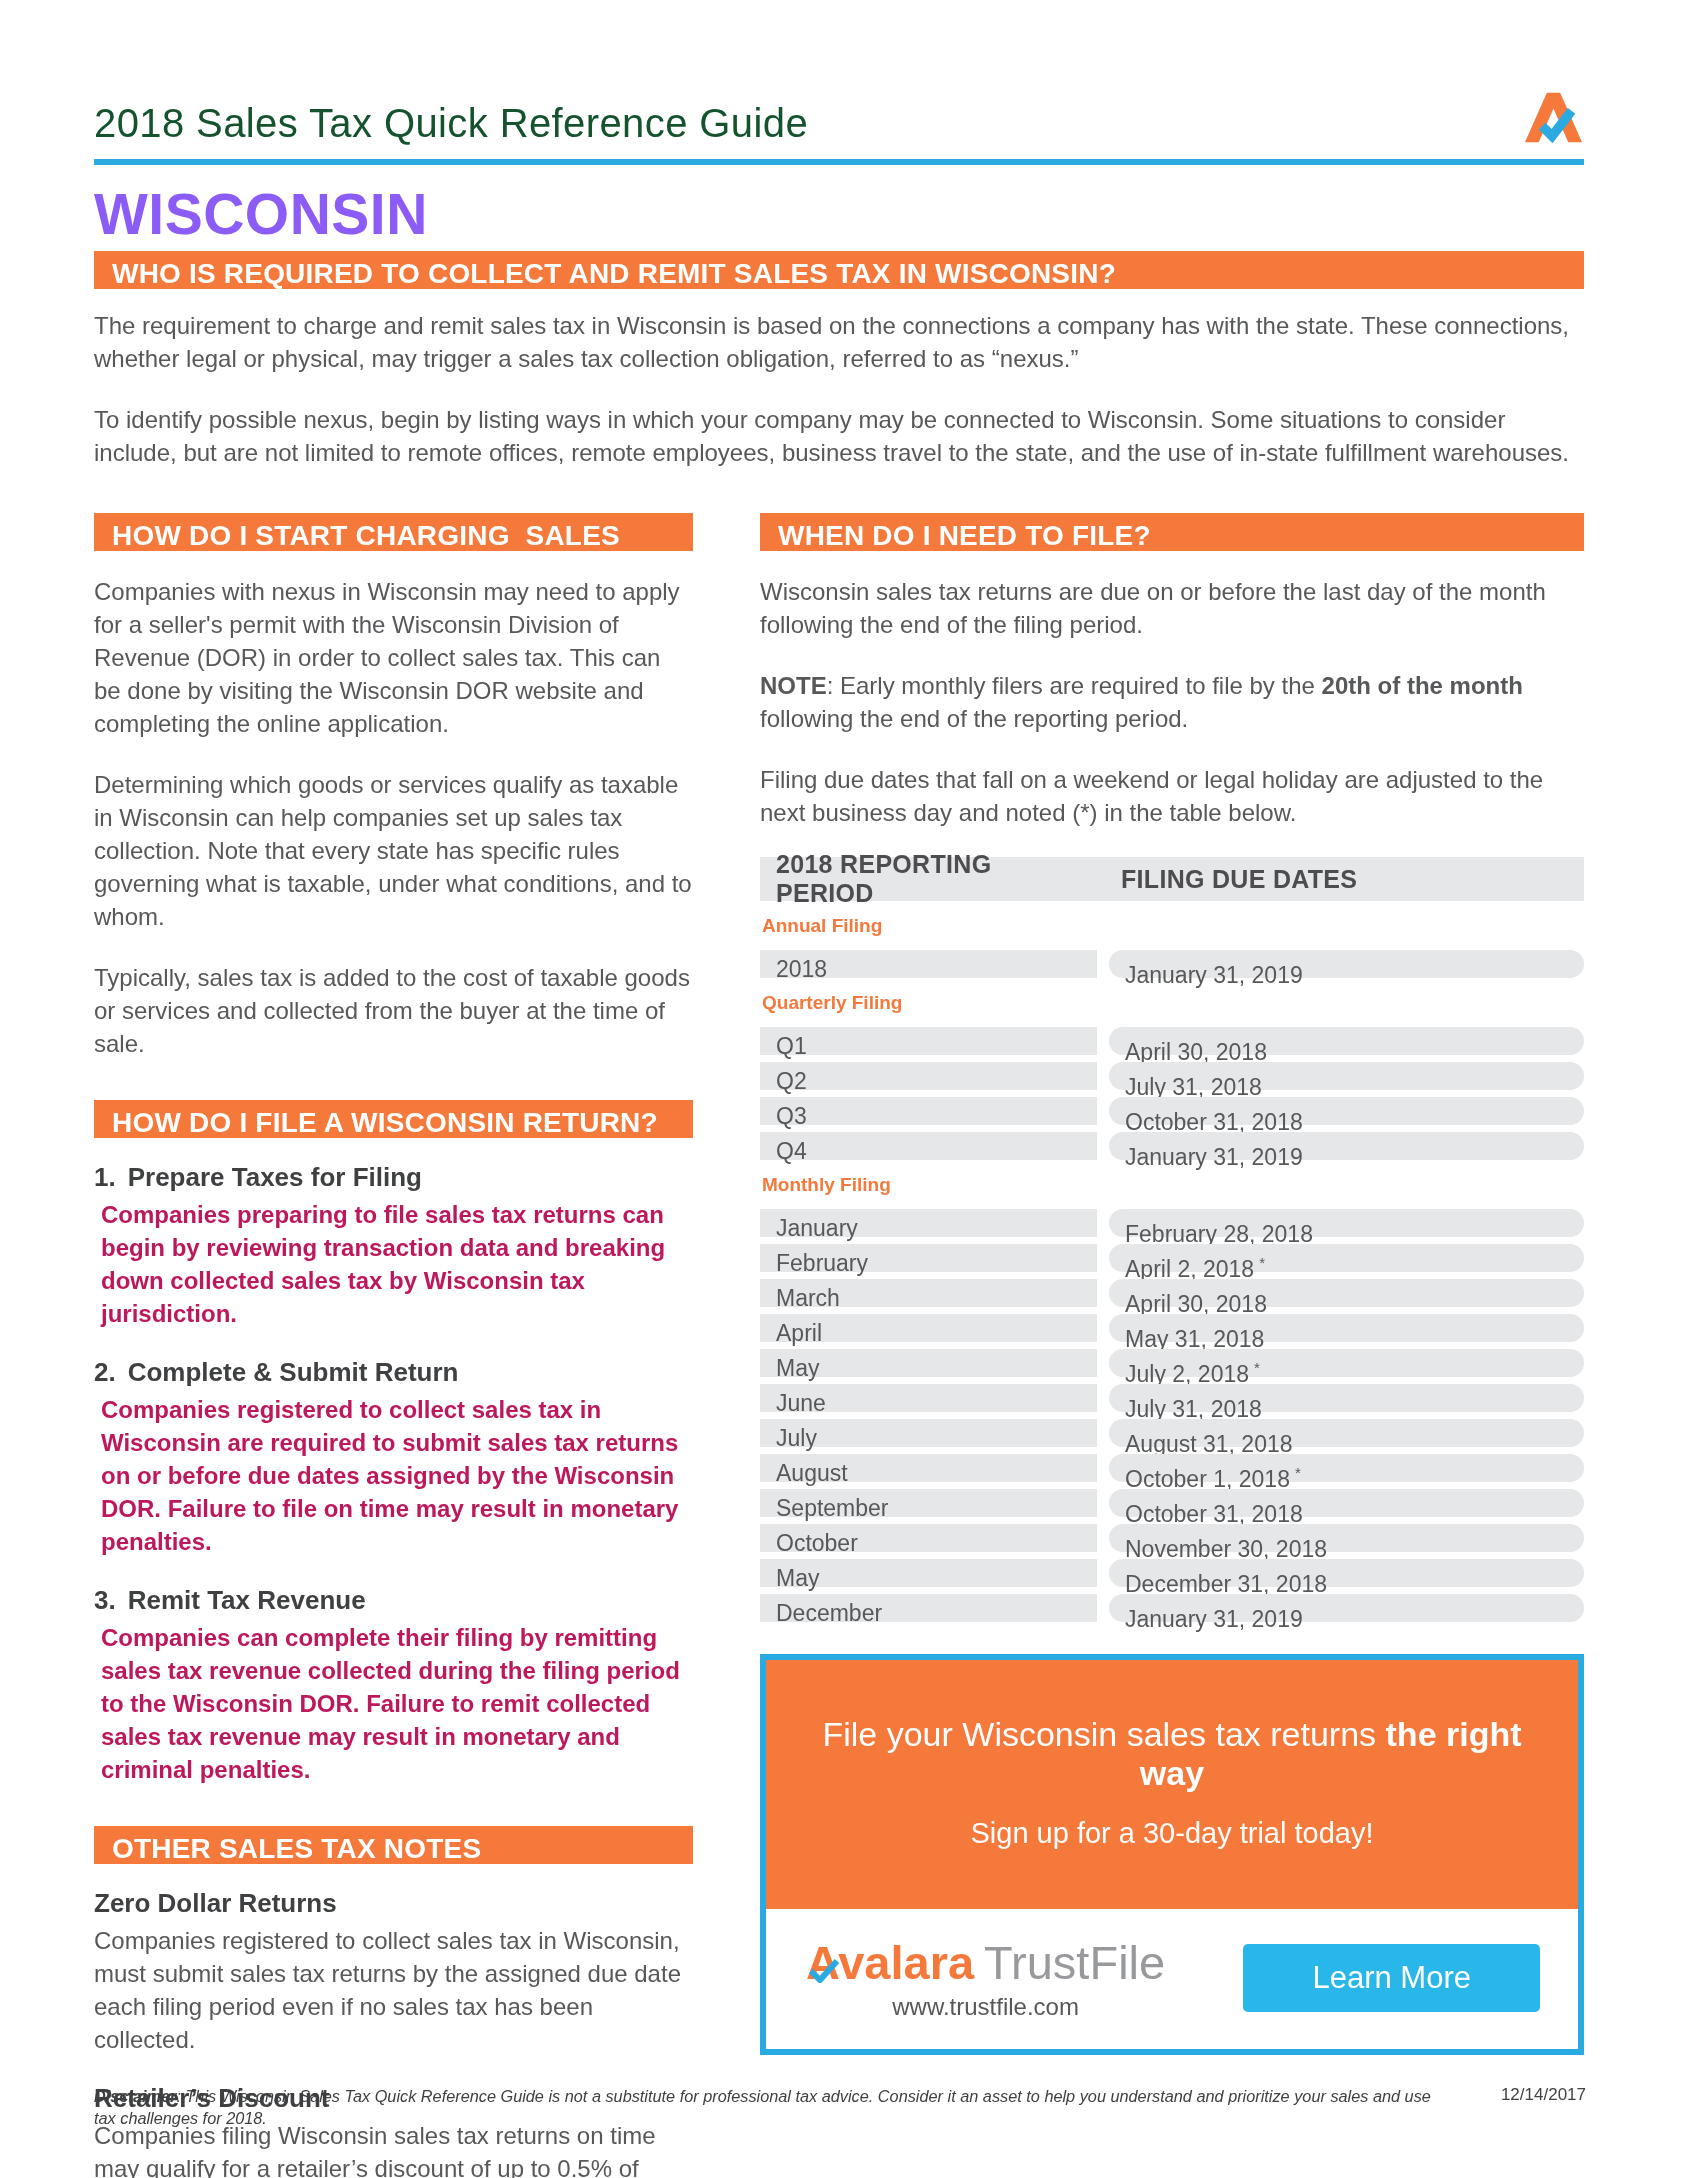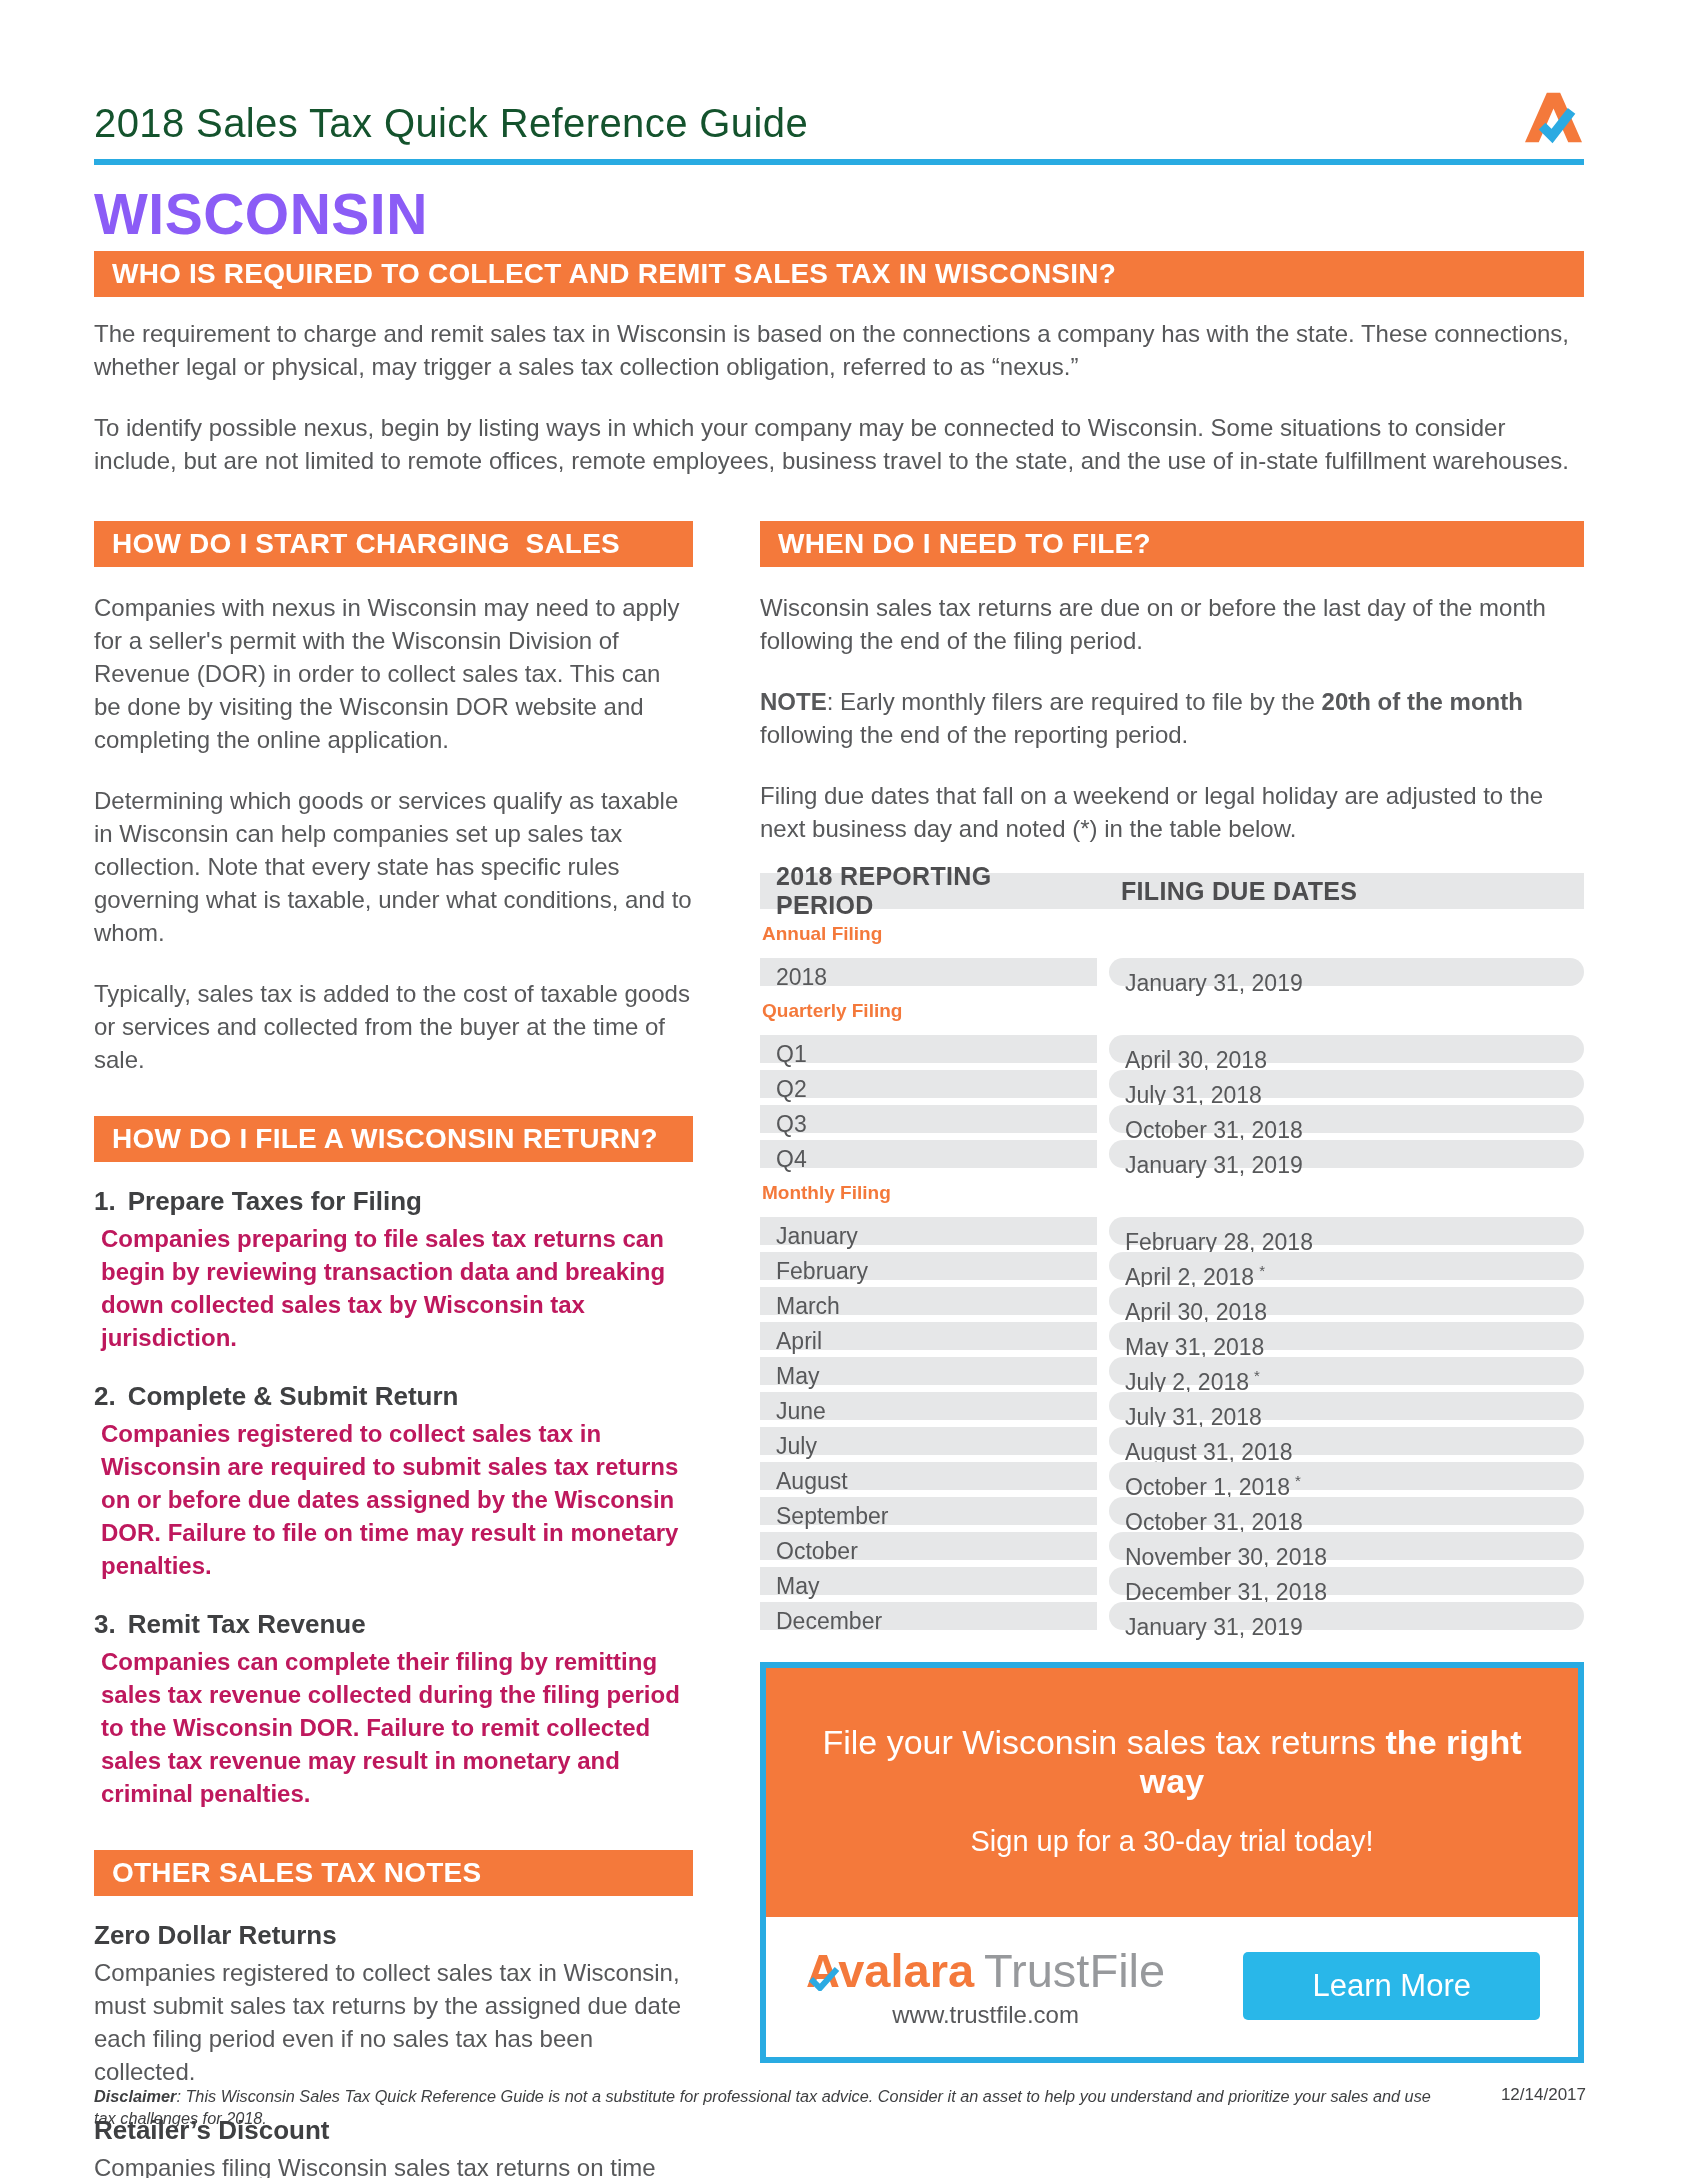--- a/index.html
+++ b/index.html
@@ -12,21 +12,21 @@
   
   .hdr { display:flex; justify-content:space-between; align-items:flex-end; padding-top:89px; }
   .doc-title { font-size:40px; font-weight:400; color:#14532d; letter-spacing:0.4px; }
   .logo-svg { width:61px; height:57px; display:block; }
   .rule { height:6px; background:#29ABE2; margin-top:13px; }
   .state-title { font-size:57px; font-weight:700; color:#8b5cf6; margin:16px 0 4px; letter-spacing:0.5px; }
 
   
   .banner {
     background:#F4793B; color:#ffffff; font-weight:700; font-size:28px;
-    height:46px; line-height:46px; padding:0 18px; letter-spacing:0.2px;
+    height:38px; line-height:46px; padding:0 18px; letter-spacing:0.2px;
     white-space:pre-wrap; overflow:hidden;
   }
   .banner.full { margin-bottom:20px; }
   .banner.sec  { margin-bottom:24px; }
 
   p.body { font-size:24px; line-height:33px; color:#57585A; margin:0 0 28px; }
   p.body:last-child { margin-bottom:0; }
   .b { font-weight:700; }
 
   .columns { display:flex; gap:67px; margin-top:44px; }
@@ -40,21 +40,21 @@
   .step-num { margin-right:12px; }
   .step-body { font-size:24px; line-height:33px; color:#be185d; padding-left:7px;font-weight:bold; }
 
   
   .note-block { margin-bottom:27px; }
   .note-title { font-size:26px; font-weight:700; color:#3F4042; margin-bottom:5px; }
   .note-body  { font-size:24px; line-height:33px; color:#57585A; }
 
   
   .t-head {
-    display:flex; background:#E6E7E8; height:36px; align-items:center;
+    display:flex; background:#E6E7E8; height:44px; align-items:center;
     font-size:25px; font-weight:700; color:#4D4D4F; letter-spacing:0.3px; margin-top:6px;
   }
   .t-head .c1 { width:317px; padding-left:16px; flex:none; }
   .t-head .c2 { padding-left:28px; }
   .group-label { font-size:19px; font-weight:700; color:#F4793B; margin:14px 0 13px 2px; }
   .t-row { display:flex; gap:12px; margin-bottom:7px; }
   .t-cell { background:#E6E7E8; height:28px; line-height:38px; font-size:23px; color:#57585A; }
   .t-period { width:321px; padding-left:16px; flex:none; }
   .t-due { flex:1; padding-left:16px;border-radius:14px; }
   sup.star { font-size:15px; margin-left:5px; color:#57585A; }

